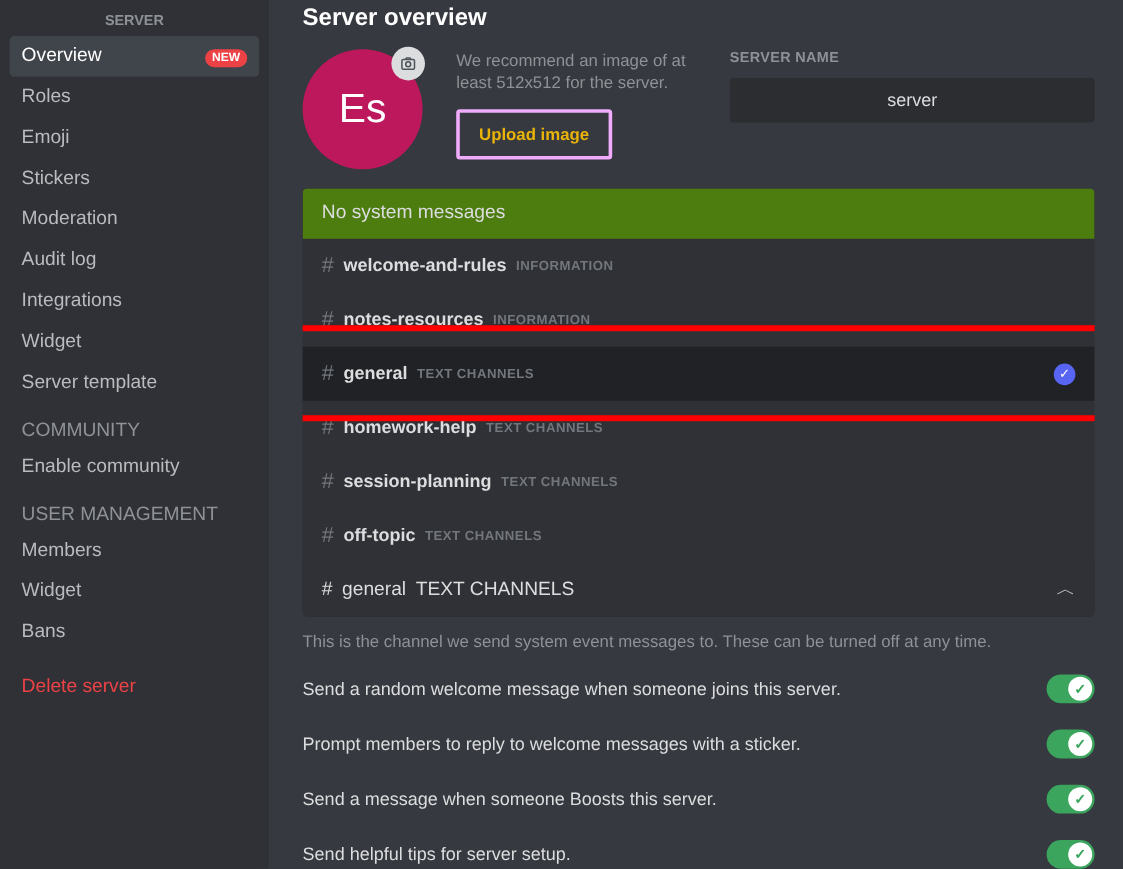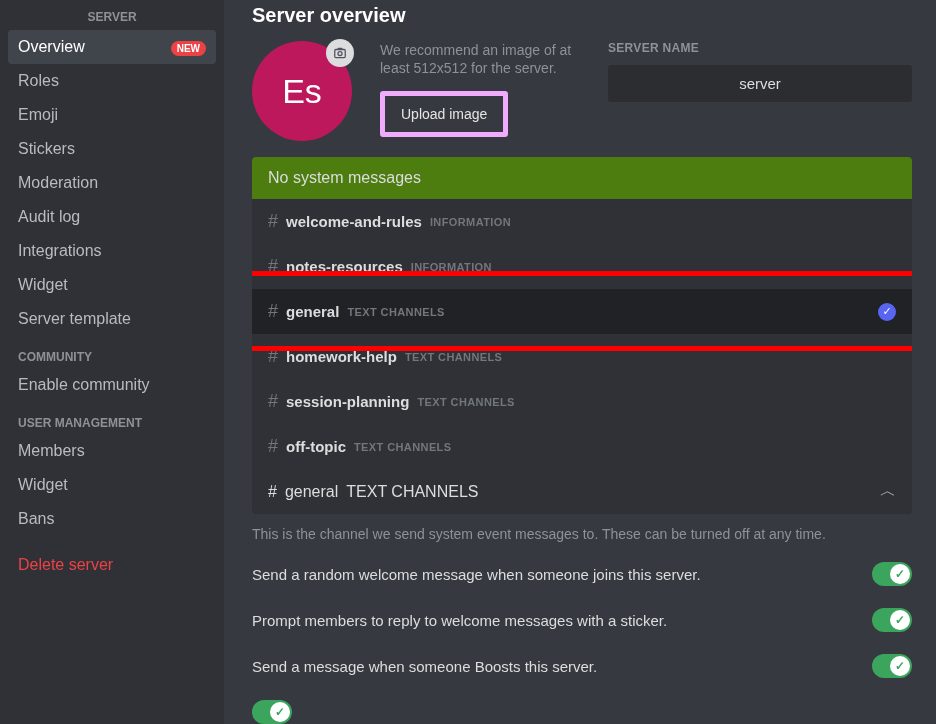--- a/index.html
+++ b/index.html
@@ -34,22 +34,22 @@
     justify-content: space-between;
     padding: 8px 10px;
     color: #b9bbbe;
     border-radius: 4px;
     font-size: 16px;
     cursor: pointer;
   }
   .sidebar-item.active { background: #40444b; color: #fff; }
   .sidebar-cat {
     color: #8e9297;
-    font-size: 12px;
-    font-weight: 700;
+    font-size: 16px;
+    font-weight: 400;
     padding: 14px 10px 4px 10px;
   }
   .new-badge {
     background: #ed4245;
     color: #fff;
     font-size: 10px;
     font-weight: 700;
     padding: 2px 6px;
     border-radius: 8px;
   }
@@ -77,22 +77,22 @@
   .upload-indicator {
     position: absolute; top: -2px; right: -2px;
     width: 28px; height: 28px; border-radius: 50%;
     background: #dcddde; color: #4f545c;
     display: flex; align-items: center; justify-content: center;
     font-size: 14px;
   }
   .reco-col { flex: 0 0 200px; }
   .reco-text { color: #8e9297; font-size: 14px; line-height: 1.3; margin-bottom: 14px; }
   .upload-btn {
-    border: 5px solid #f0abfc; background: transparent; color: #e5e5e5;
-    padding: 10px 16px; font-size: 14px; border-radius: 3px; cursor: pointer;
+    border: 3px solid #f0abfc; background: transparent; color: #eab308;
+    padding: 10px 16px; font-size: 14px; border-radius: 3px; cursor: pointer; font-weight: bold;
   }
   .name-col { flex: 1; }
   .field-label {
     color: #8e9297; font-size: 12px; font-weight: 700; letter-spacing: .3px;
     margin-bottom: 10px;
   }
   .name-input {
     width: 100%; background: #2b2d31; border: none; border-radius: 3px;
     color: #dcddde; padding: 10px 12px; font-size: 15px; text-align: center;
   }
@@ -290,18 +290,19 @@
           <div class="knob">✓</div>
         </div>
       </div>
       <div class="toggle-row">
         <div class="lbl">Send a message when someone Boosts this server.</div>
         <div class="toggle">
           <div class="knob">✓</div>
         </div>
       </div>
       <div class="toggle-row">
+        <div class="lbl">Send helpful tips for server setup.</div>
         <div class="toggle">
           <div class="knob">✓</div>
         </div>
       </div>
     </div>
 </div>
 
 </body></html>

